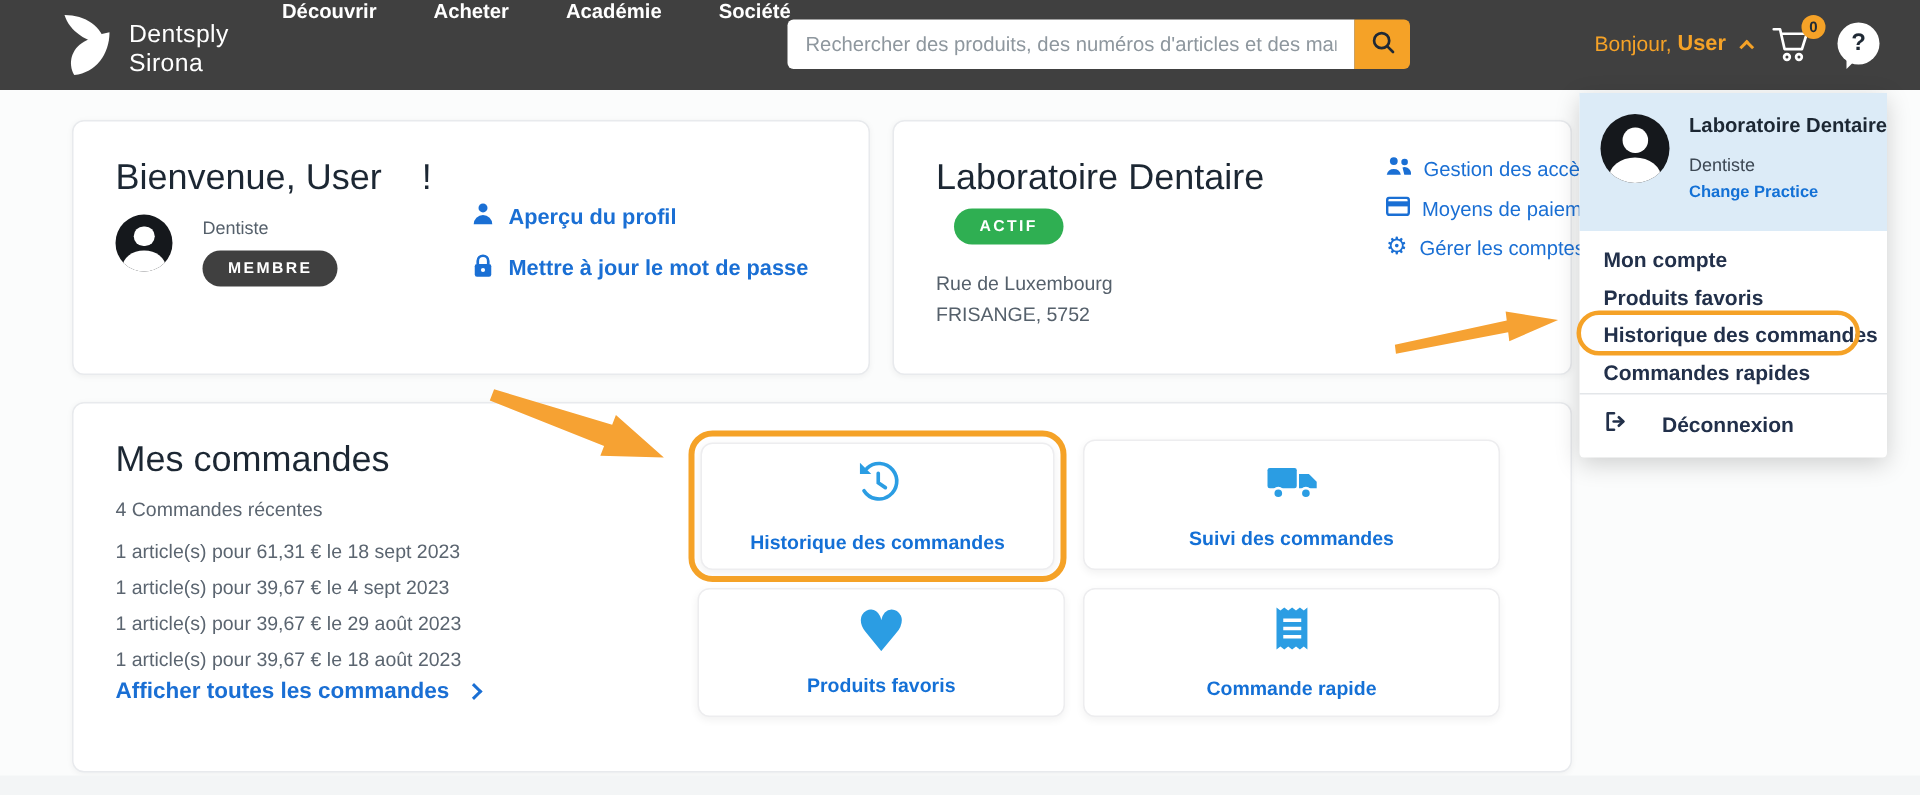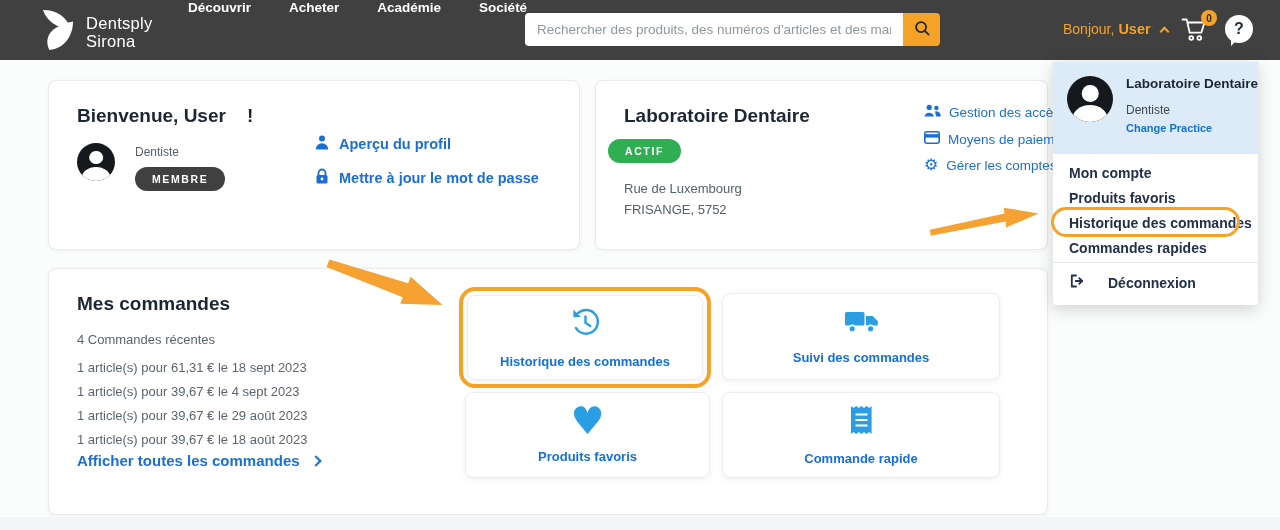--- a/index.html
+++ b/index.html
@@ -22,32 +22,32 @@
   .cart{position:absolute;left:1181px;top:17px;cursor:pointer}
   .cart-badge{position:absolute;top:-7px;right:-9px;width:16px;height:16px;background:#F5A227;border-radius:50%;color:#202a35;font-size:10px;font-weight:700;display:flex;align-items:center;justify-content:center}
   .help{position:absolute;left:1225px;top:15px;width:28px;height:28px;background:#fff;border-radius:50%;color:#1f2935;font-weight:700;font-size:16px;display:flex;align-items:center;justify-content:center;cursor:pointer}
   .help::after{content:"";position:absolute;bottom:-3px;left:6px;width:0;height:0;border-left:7px solid #fff;border-bottom:7px solid transparent}
 
   
   .card{position:absolute;background:#fff;border:1px solid #e8eaed;border-radius:8px;box-shadow:0 1px 4px rgba(0,0,0,.05)}
   #card-welcome{left:48px;top:80px;width:532px;height:170px}
   #card-practice{left:595px;top:80px;width:453px;height:170px}
   #card-orders{left:48px;top:268px;width:1000px;height:247px}
-  .card-title{position:absolute;left:28px;top:24px;font-size:19px;font-weight:700;color:#1c2733;white-space:nowrap}
+  .card-title{position:absolute;left:28px;top:24px;font-size:24px;font-weight:400;color:#1c2733;white-space:nowrap}
 
   .avatar{background:#15181c;border-radius:50%;position:relative;overflow:hidden;flex:none}
   .avatar::before{content:"";position:absolute;left:50%;top:20%;transform:translateX(-50%);width:36%;height:36%;background:#fff;border-radius:50%}
   .avatar::after{content:"";position:absolute;left:50%;top:63%;transform:translateX(-50%);width:76%;height:60%;background:#fff;border-radius:50%}
 
   .wc-profile{position:absolute;left:28px;top:62px;display:flex;gap:20px;align-items:flex-start}
   .wc-profile .avatar{width:38px;height:38px}
   .role-text{font-size:12px;color:#55606b;margin-top:2px}
   .badge-pill{display:inline-block;color:#fff;font-size:10.5px;font-weight:700;letter-spacing:1.6px;padding:6px 17px;border-radius:999px;margin-top:8px;white-space:nowrap}
   .badge-membre{background:#404040}
-  .badge-actif{background:#2FAF52;position:absolute;left:12px;top:58px;margin-top:0}
+  .badge-actif{background:#2FAF52;position:absolute;left:40px;top:58px;margin-top:0}
   .wc-links{position:absolute;left:266px;top:54px;display:flex;flex-direction:column;gap:15px}
   .link-row{display:flex;align-items:center;gap:10px;color:#1A6FD4;font-size:14.5px;font-weight:700;cursor:pointer;white-space:nowrap}
   .address{position:absolute;left:28px;top:98px;font-size:13px;color:#55606b;line-height:1.6}
   .pc-links{position:absolute;left:328px;top:23px;display:flex;flex-direction:column;gap:10px;width:130px}
   .pc-link{display:flex;align-items:center;gap:8px;color:#1A6FD4;font-size:13.5px;font-weight:400;cursor:pointer;white-space:nowrap}
   .ic-gear{font-size:16px;color:#1A6FD4;line-height:1}
 
   .orders-sub{position:absolute;left:28px;top:63px;font-size:13px;color:#5b6570}
   .orders-list{position:absolute;left:28px;top:91px;display:flex;flex-direction:column;gap:9px}
   .order-line{font-size:13px;color:#5b6570;white-space:nowrap}

